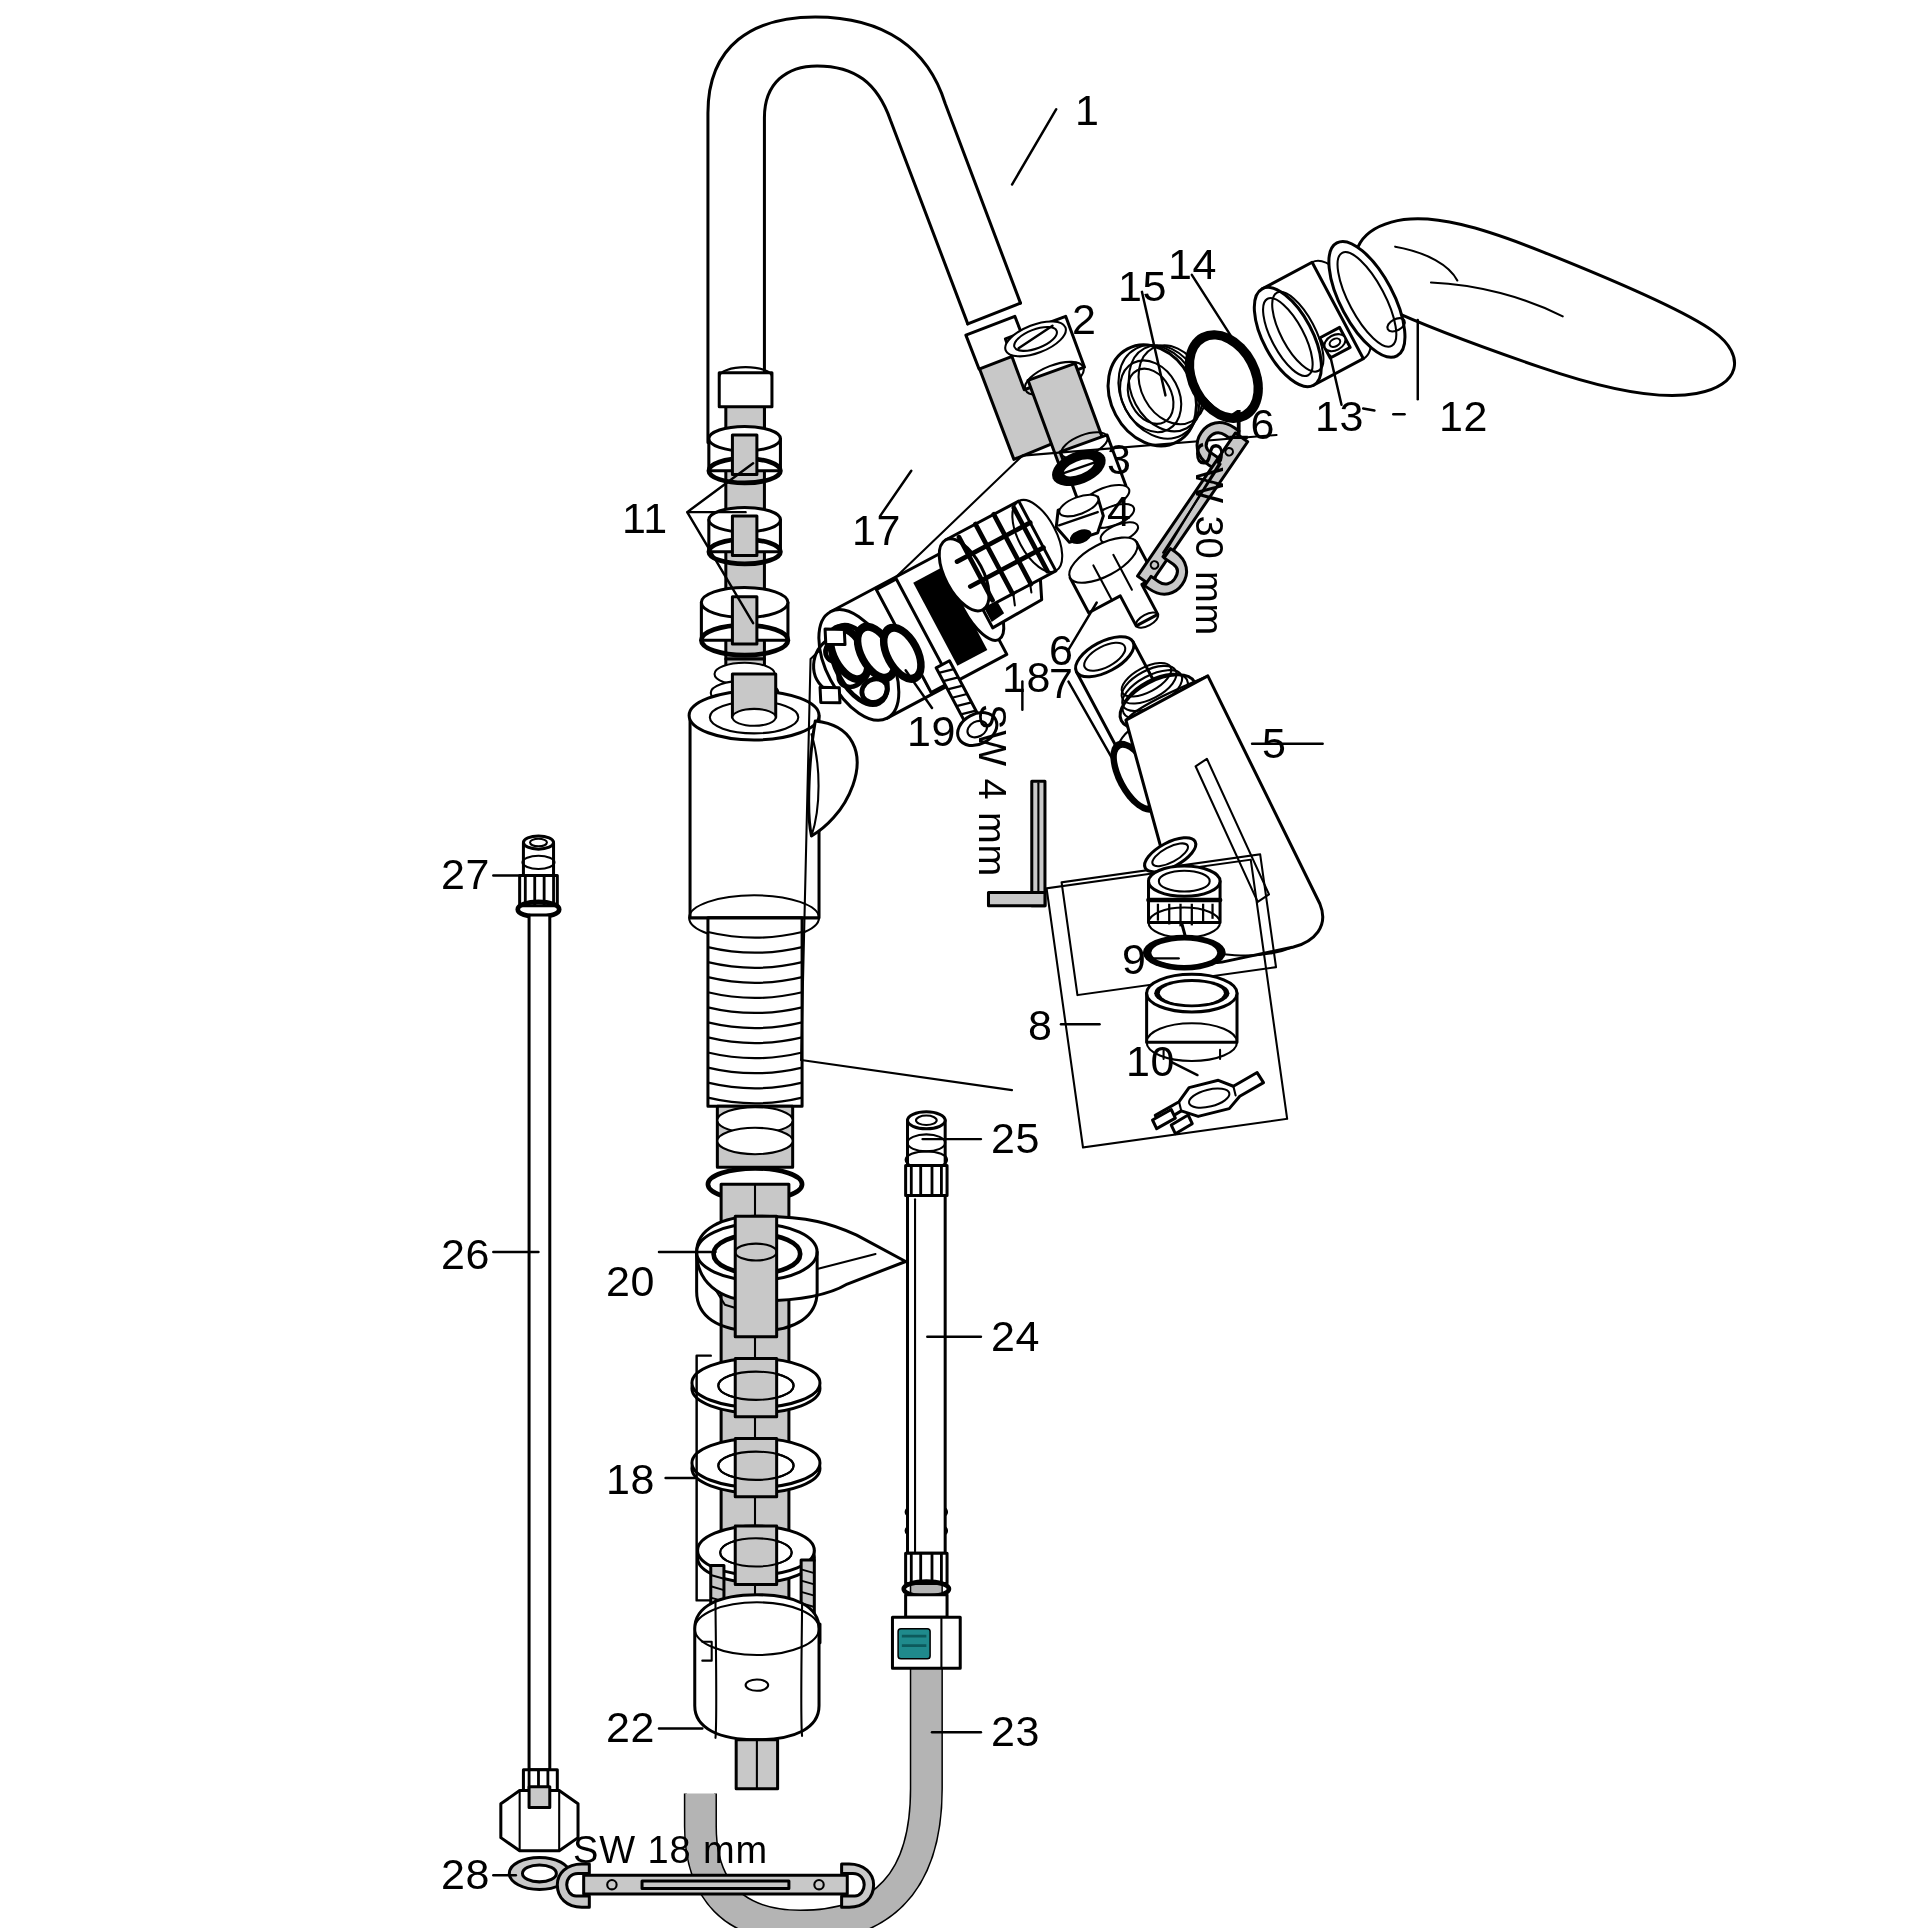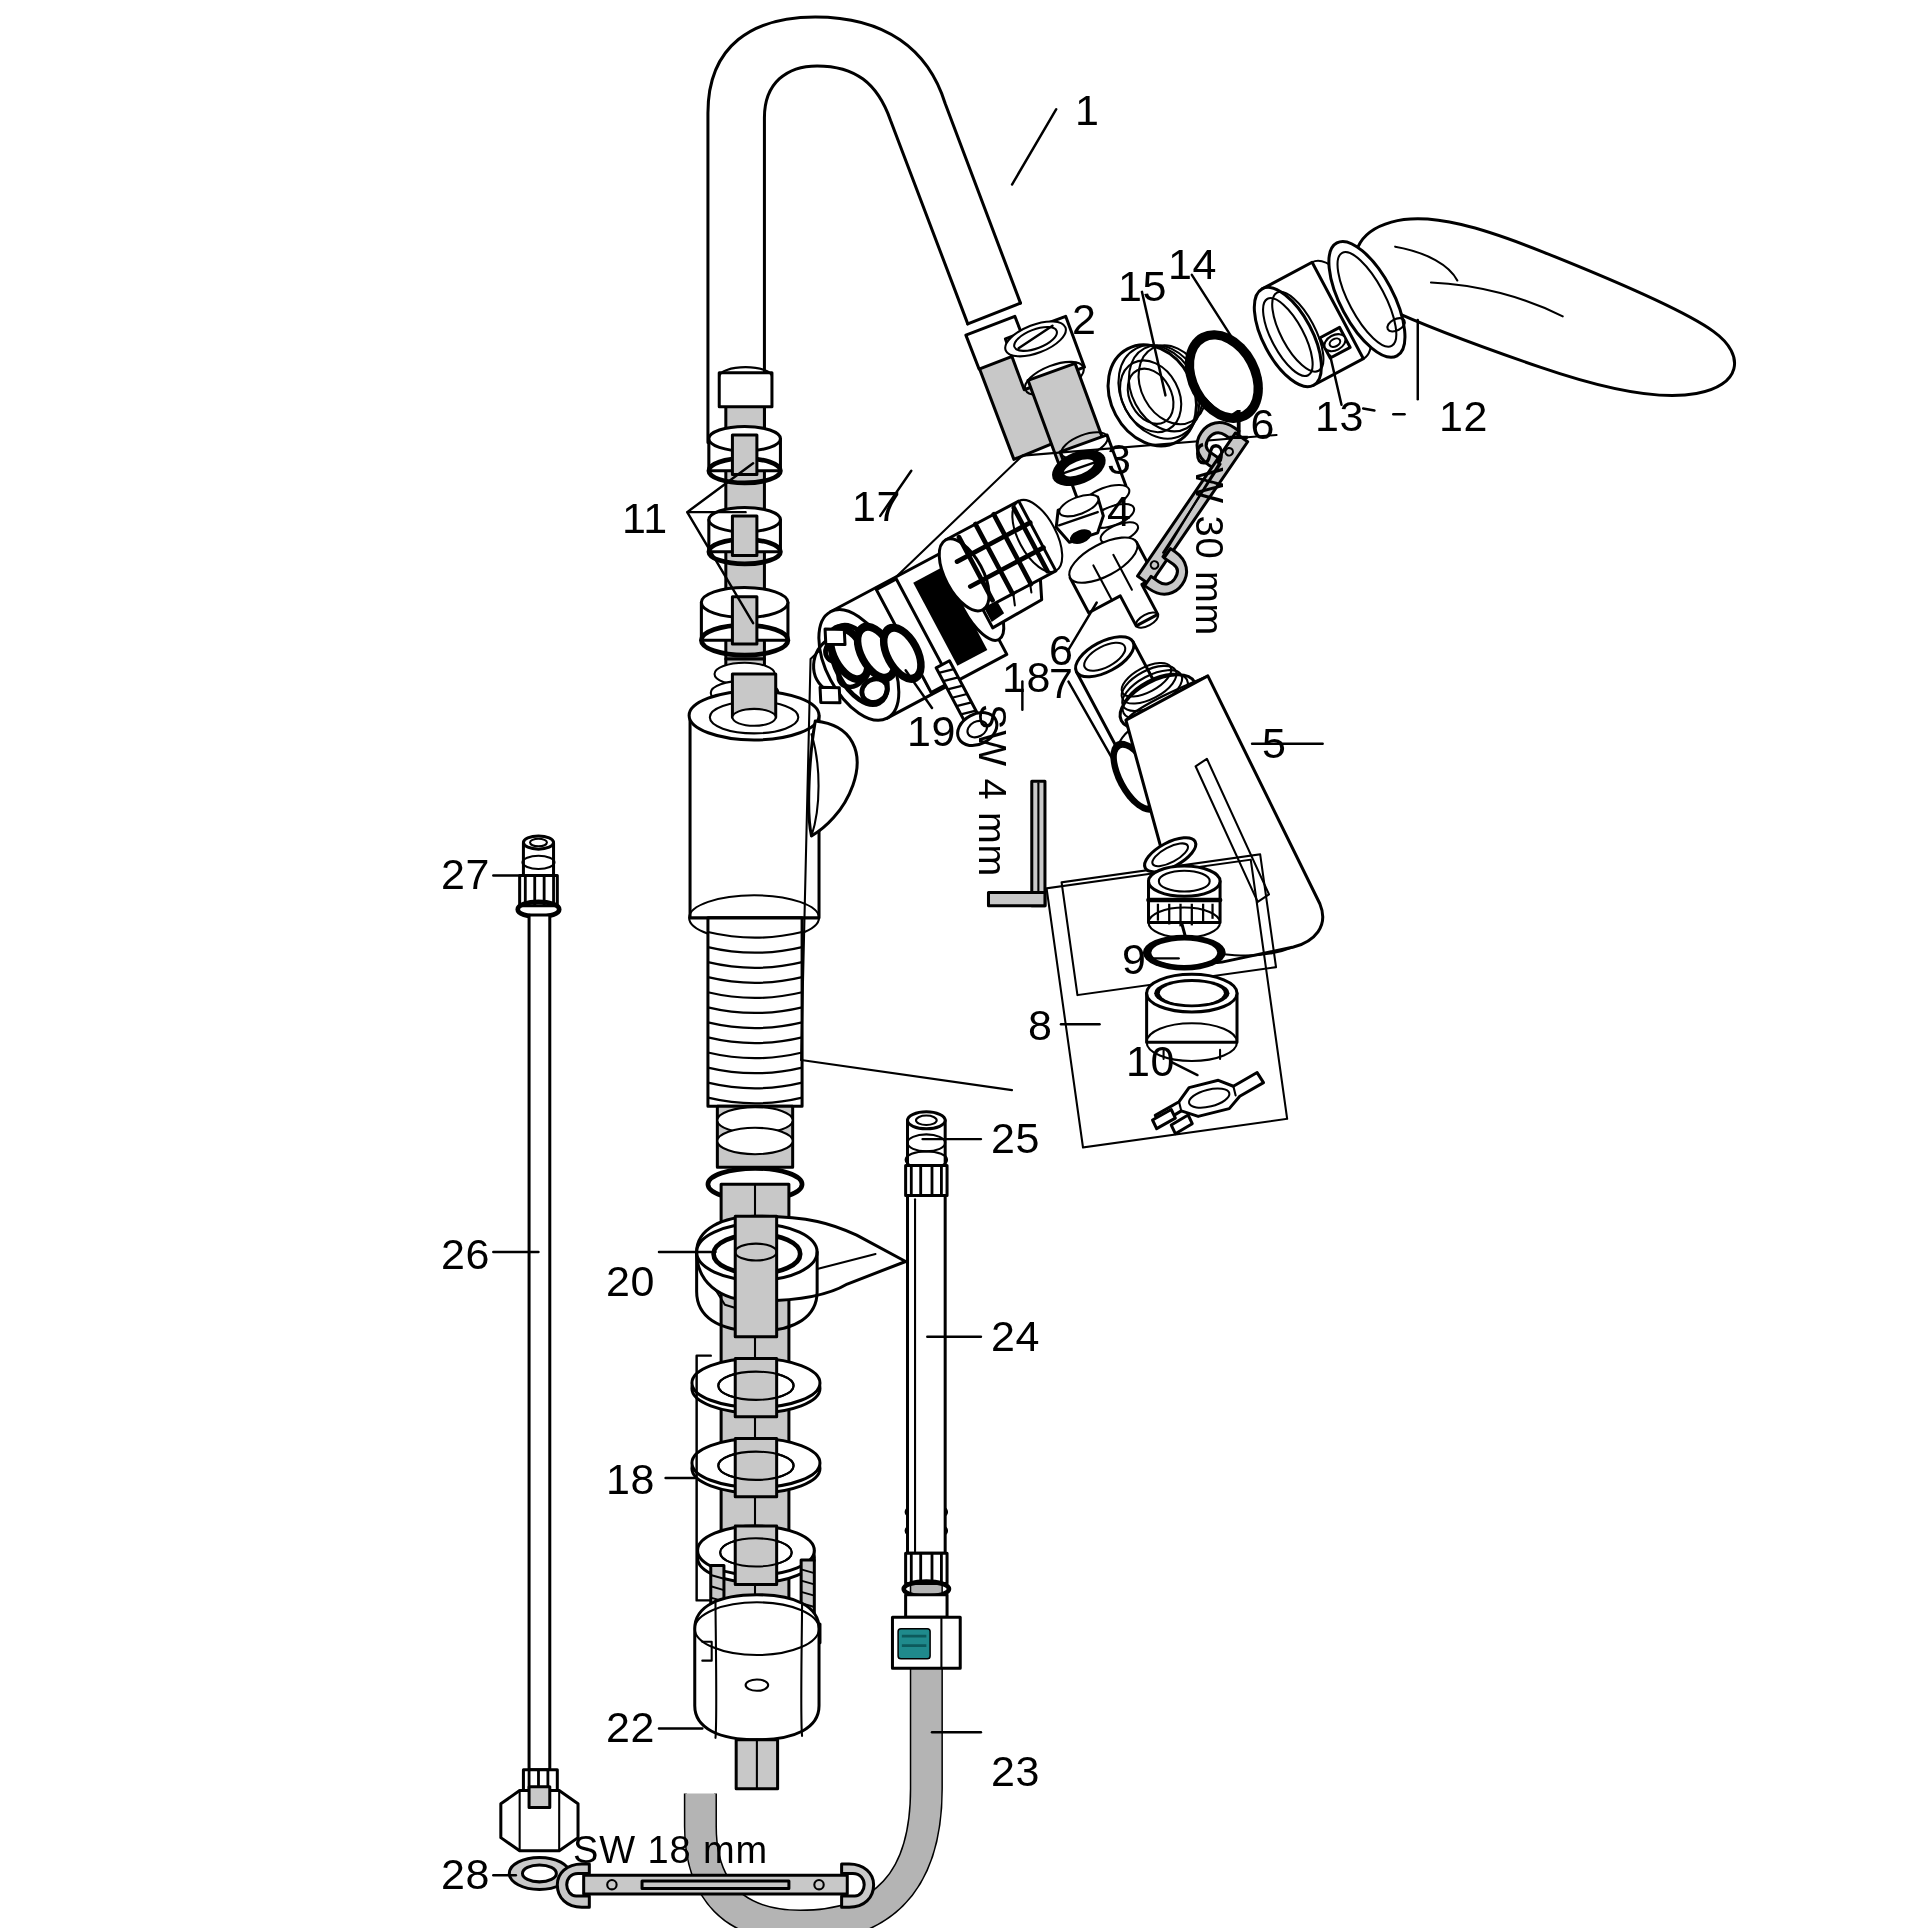--- a/index.html
+++ b/index.html
@@ -579,27 +579,27 @@
 <div class="lbl" style="left:1049px;top:662px;">7</div>
 <div class="lbl" style="left:1028px;top:1004px;">8</div>
 <div class="lbl" style="left:1122px;top:938px;">9</div>
 <div class="lbl" style="left:1126px;top:1040px;">10</div>
 <div class="lbl" style="left:622px;top:497px;">11</div>
 <div class="lbl" style="left:1399px;top:395px;margin-left:40px;">12</div>
 <div class="lbl" style="left:1315px;top:395px;">13</div>
 <div class="lbl" style="left:1168px;top:243px;">14</div>
 <div class="lbl" style="left:1118px;top:265px;">15</div>
 <div class="lbl" style="left:1226px;top:403px;">16</div>
-<div class="lbl" style="left:852px;top:485px;text-align:right;">17</div>
+<div class="lbl" style="left:852px;top:509px;text-align:right;">17</div>
 <div class="lbl" style="left:1002px;top:656px;">18</div>
 <div class="lbl" style="left:907px;top:710px;text-align:right;">19</div>
 <div class="lbl" style="left:606px;top:1260px;">20</div>
 <div class="lbl" style="left:606px;top:1458px;">18</div>
 <div class="lbl" style="left:606px;top:1706px;">22</div>
-<div class="lbl" style="left:991px;top:1750px;">23</div>
+<div class="lbl" style="left:991px;top:1710px;">23</div>
 <div class="lbl" style="left:991px;top:1315px;">24</div>
 <div class="lbl" style="left:991px;top:1117px;">25</div>
 <div class="lbl" style="left:441px;top:1233px;">26</div>
 <div class="lbl" style="left:441px;top:853px;">27</div>
 <div class="lbl" style="left:441px;top:1853px;">28</div>
 
 <div class="tool-lbl rot90" style="left:1230px;top:441px;">SW 30 mm</div>
 <div class="tool-lbl rot90" style="left:1013px;top:704px;">SW 4 mm</div>
 <div class="tool-lbl" style="left:573px;top:1829px;">SW 18 mm</div>
 

